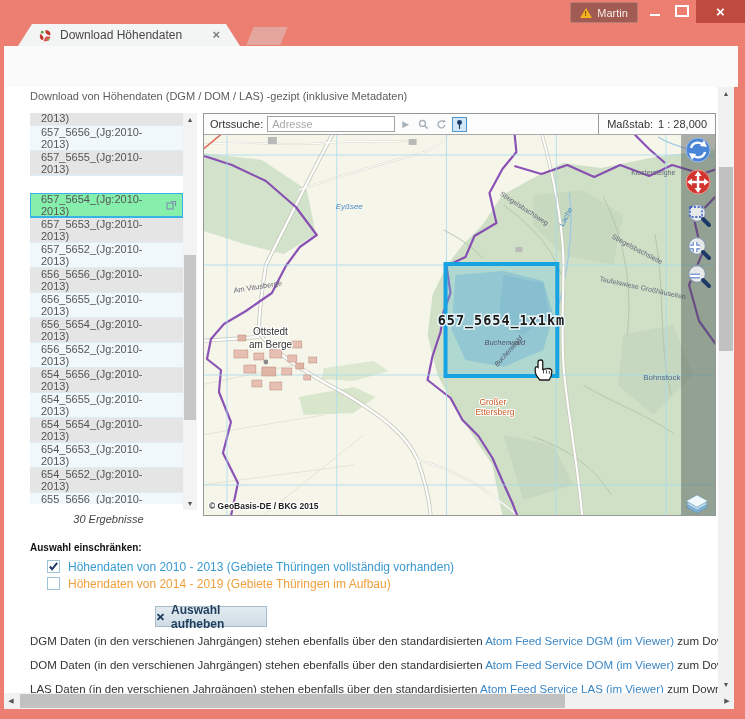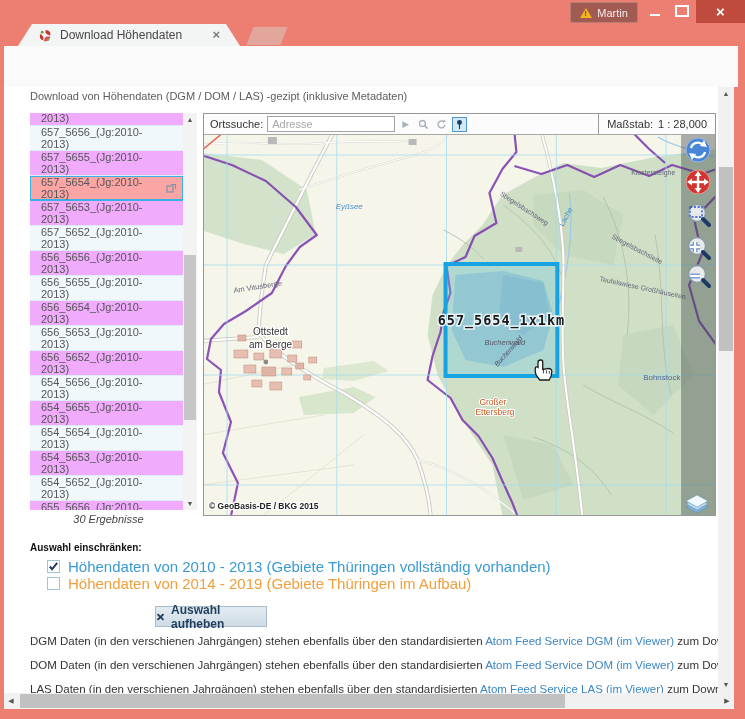--- a/index.html
+++ b/index.html
@@ -42,27 +42,27 @@
   .ext{top:55px;width:23px;height:23px;display:flex;align-items:center;justify-content:center;}
   #ext-hand{left:672px;} #ext-up{left:708px;}
 
   
   #page{left:4px;top:87px;width:714px;height:606px;background:#fff;overflow:hidden;}
   #intro{left:26px;top:3px;font-size:11px;color:#5c5c5c;white-space:nowrap;}
 
   
   #tile-list{left:26px;top:26px;width:167px;height:397px;}
   #tile-rows{position:absolute;left:0;top:0;width:153px;height:397px;overflow:hidden;}
-  .trow{position:relative;height:24px;border-bottom:1px solid #ddecf5;background:#f0abfc;}
+  .trow{position:relative;height:24px;border-bottom:1px solid #ddecf5;background:#e5e5e5;}
   .trow:nth-child(even){background:#f1f8fc;}
   .trow .lbl{display:block;width:108px;padding:1px 0 0 11px;font-size:11px;line-height:11.5px;color:#555;}
   .trow.partial-top{height:12px;}
   .trow.partial-top .lbl{padding-top:0;}
   .trow.partial-bot{height:11px;border-bottom:none;overflow:hidden;}
-  .trow.selected{background:#fca5a5;box-shadow:inset 0 0 0 1px #39b0e8;border-bottom:1px solid #39b0e8;}
+  .trow.selected{background:#86efac;box-shadow:inset 0 0 0 1px #39b0e8;border-bottom:1px solid #39b0e8;margin-top:17px;}
   .popup-ico{position:absolute;right:6px;top:7px;}
   #list-scroll{position:absolute;right:0;top:0;width:14px;height:397px;background:#f3f3f3;}
   .sb-arrow{position:absolute;left:0;width:14px;height:13px;display:flex;align-items:center;justify-content:center;
             font-size:7px;color:#555;}
   #list-thumb{position:absolute;left:1px;width:12px;top:142px;height:165px;background:#c6c6c6;}
   #results-label{left:26px;top:426px;width:157px;text-align:center;font-style:italic;font-size:11px;color:#454545;}
 
   
   #map-widget{left:199px;top:26px;width:513px;height:403px;border:1px solid #979797;box-sizing:border-box;background:#fff;}
   #map-toolbar{position:absolute;left:0;top:0;right:0;height:21px;background:#fcfcfc;border-bottom:1px solid #a8a8a8;
@@ -79,21 +79,21 @@
   #map-canvas svg{display:block;}
 
   
   #filter-heading{left:26px;top:455px;font-size:10px;font-weight:bold;color:#111;}
   .cb-row{left:43px;display:flex;align-items:center;gap:8px;height:15px;}
   #cb-row-1{top:472px;} #cb-row-2{top:489px;}
   .checkbox{width:13px;height:13px;border:1px solid #9ec4da;background:#fff;display:flex;
             align-items:center;justify-content:center;box-sizing:border-box;}
   .checkbox svg{display:none;}
   .checkbox.checked svg{display:block;}
-  .cb-label{font-size:15px;}
+  .cb-label{font-size:12px;}
   .cb-blue{color:#3a9ad2;} .cb-orange{color:#f09f3c;}
   .action-btn{top:519px;height:21px;background:linear-gradient(#e3ebf1,#cfdce5);border:1px solid #a9bcc9;
               display:flex;align-items:center;justify-content:center;gap:6px;font-size:12px;
               color:#1f3d5c;font-weight:bold;box-sizing:border-box;}
   #apply-btn{left:25px;width:118px;} #clear-btn{left:151px;width:112px;}
   .para{left:26px;width:690px;font-size:11.5px;color:#333;white-space:nowrap;overflow:hidden;}
   #para-0{top:548px;} #para-1{top:572px;} #para-2{top:596px;}
   .para a{color:#3b86c4;text-decoration:none;}
 
   
@@ -211,23 +211,20 @@
           <span class="lbl">657_5652_(Jg:2010-2013)</span>
         </div>
       <div class="trow">
           <span class="lbl">656_5656_(Jg:2010-2013)</span>
         </div>
       <div class="trow">
           <span class="lbl">656_5655_(Jg:2010-2013)</span>
         </div>
       <div class="trow">
           <span class="lbl">656_5654_(Jg:2010-2013)</span>
-        </div>
-      <div class="trow">
-          <span class="lbl">656_5653_(Jg:2010-2013)</span>
         </div>
       <div class="trow">
           <span class="lbl">656_5652_(Jg:2010-2013)</span>
         </div>
       <div class="trow">
           <span class="lbl">654_5656_(Jg:2010-2013)</span>
         </div>
       <div class="trow">
           <span class="lbl">654_5655_(Jg:2010-2013)</span>
         </div>

